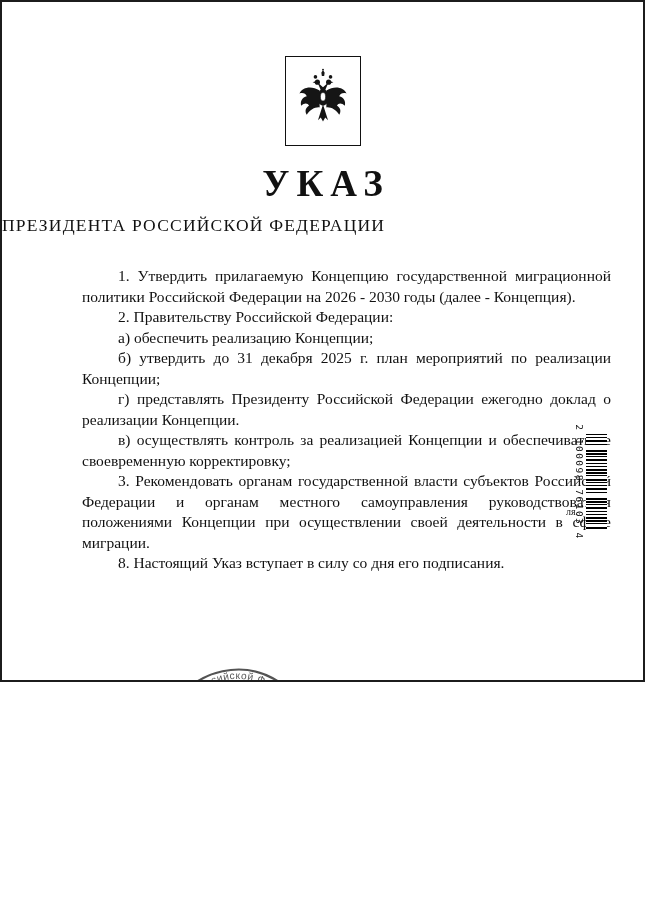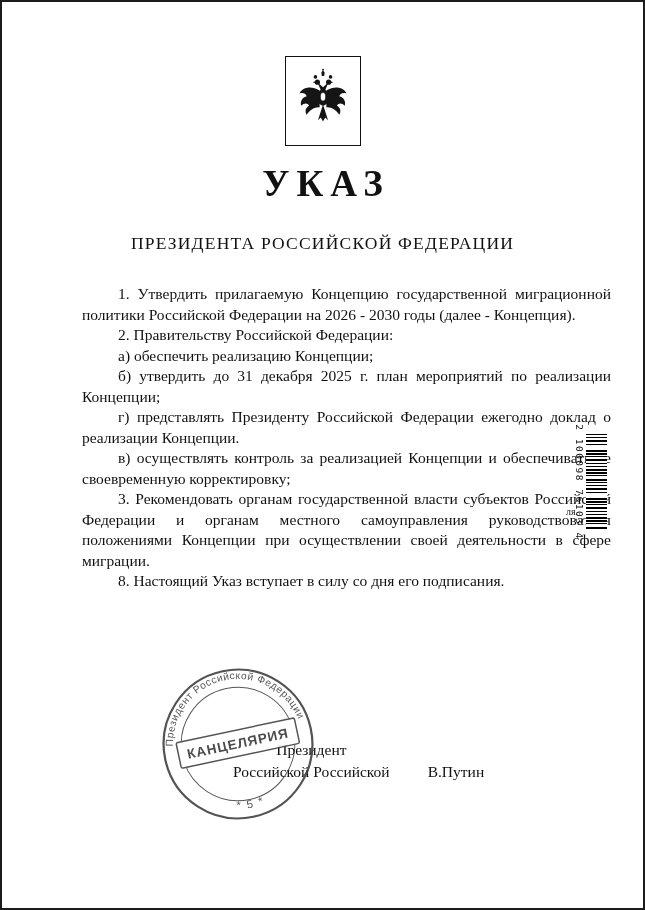--- a/index.html
+++ b/index.html
@@ -1,19 +1,19 @@
 <!DOCTYPE html>
 <html><head>
 <meta charset="utf-8">
 <style>
   * { margin:0; padding:0; box-sizing:border-box; }
   html,body { background:#ffffff; }
   .page {
     position:relative;
-    width:645px; height:910px;
+    width:645px; height:682px;
     background:#ffffff;
     border:2px solid #1c1c1c;
     font-family:"Liberation Serif", serif;
     color:#111111;
     overflow:hidden;
   }
   
   .emblem-box {
     width:76px; height:90px;
     margin:54px auto 0;
@@ -21,22 +21,22 @@
     display:flex; align-items:center; justify-content:center;
   }
   
   .decree-title {
     margin-top:16px;
     text-align:center;
     font-size:37px; font-weight:bold;
     letter-spacing:7px; text-indent:7px;
   }
   .decree-subtitle {
-    margin-top:28px;
-    text-align:center;
+    margin-top:10px;
+    text-align:left;
     font-size:17.5px;
     letter-spacing:1.2px;
   }
   .subject {
     margin-top:36px;
     text-align:center;
     font-weight:bold;
     font-size:15.5px;
     line-height:21px;
   }

